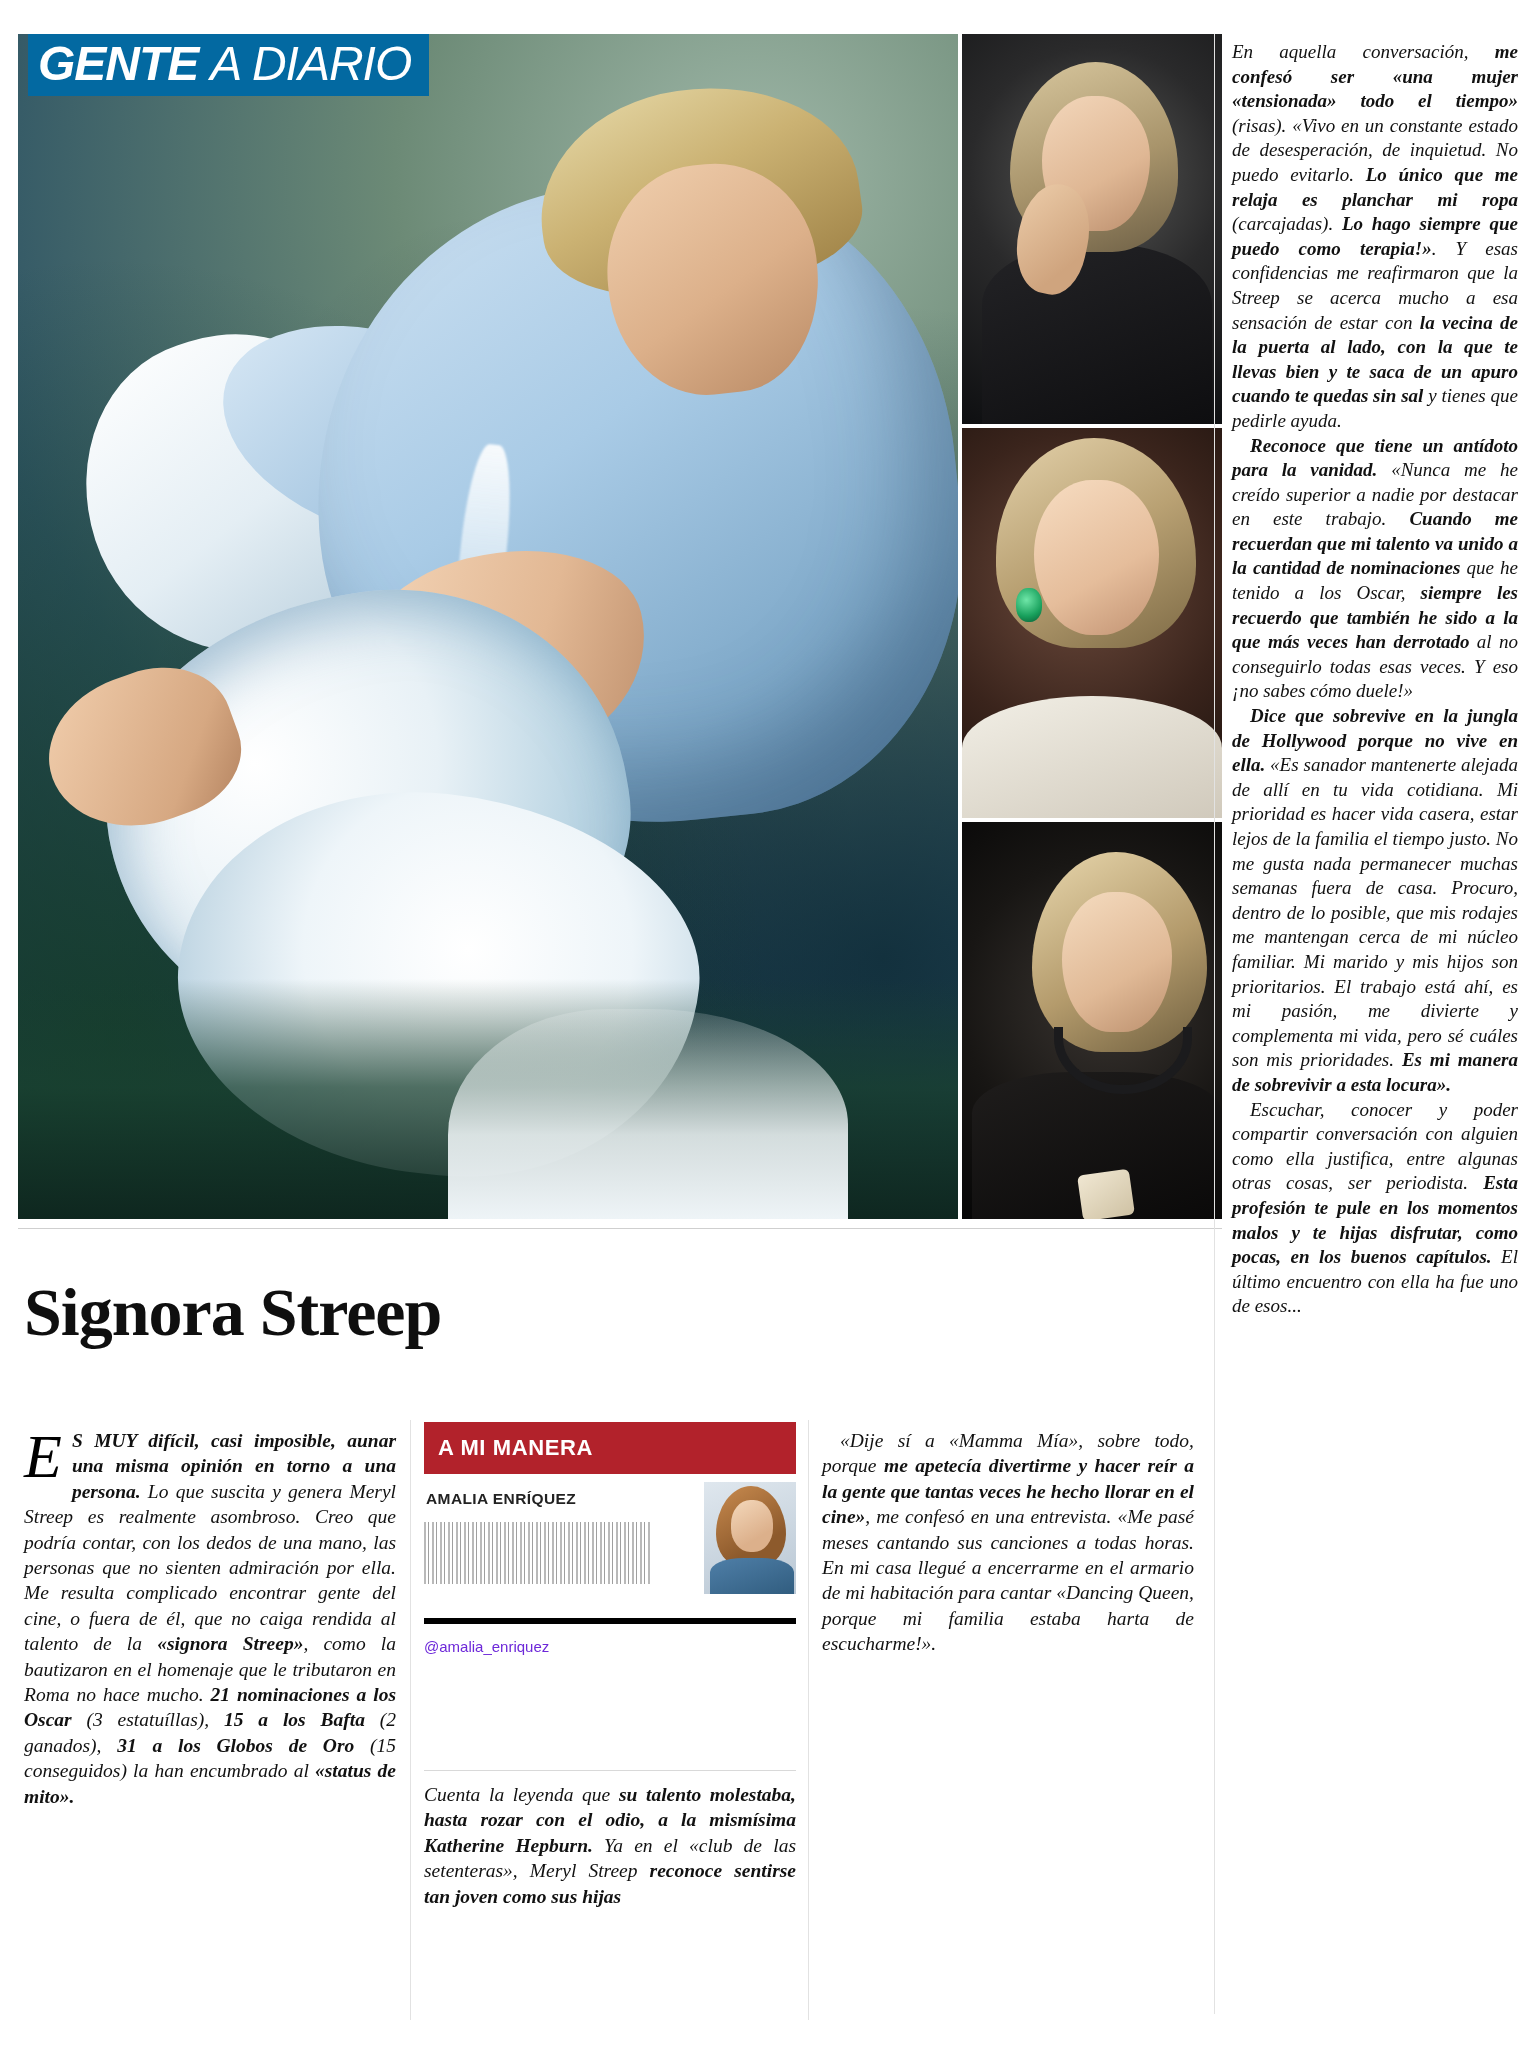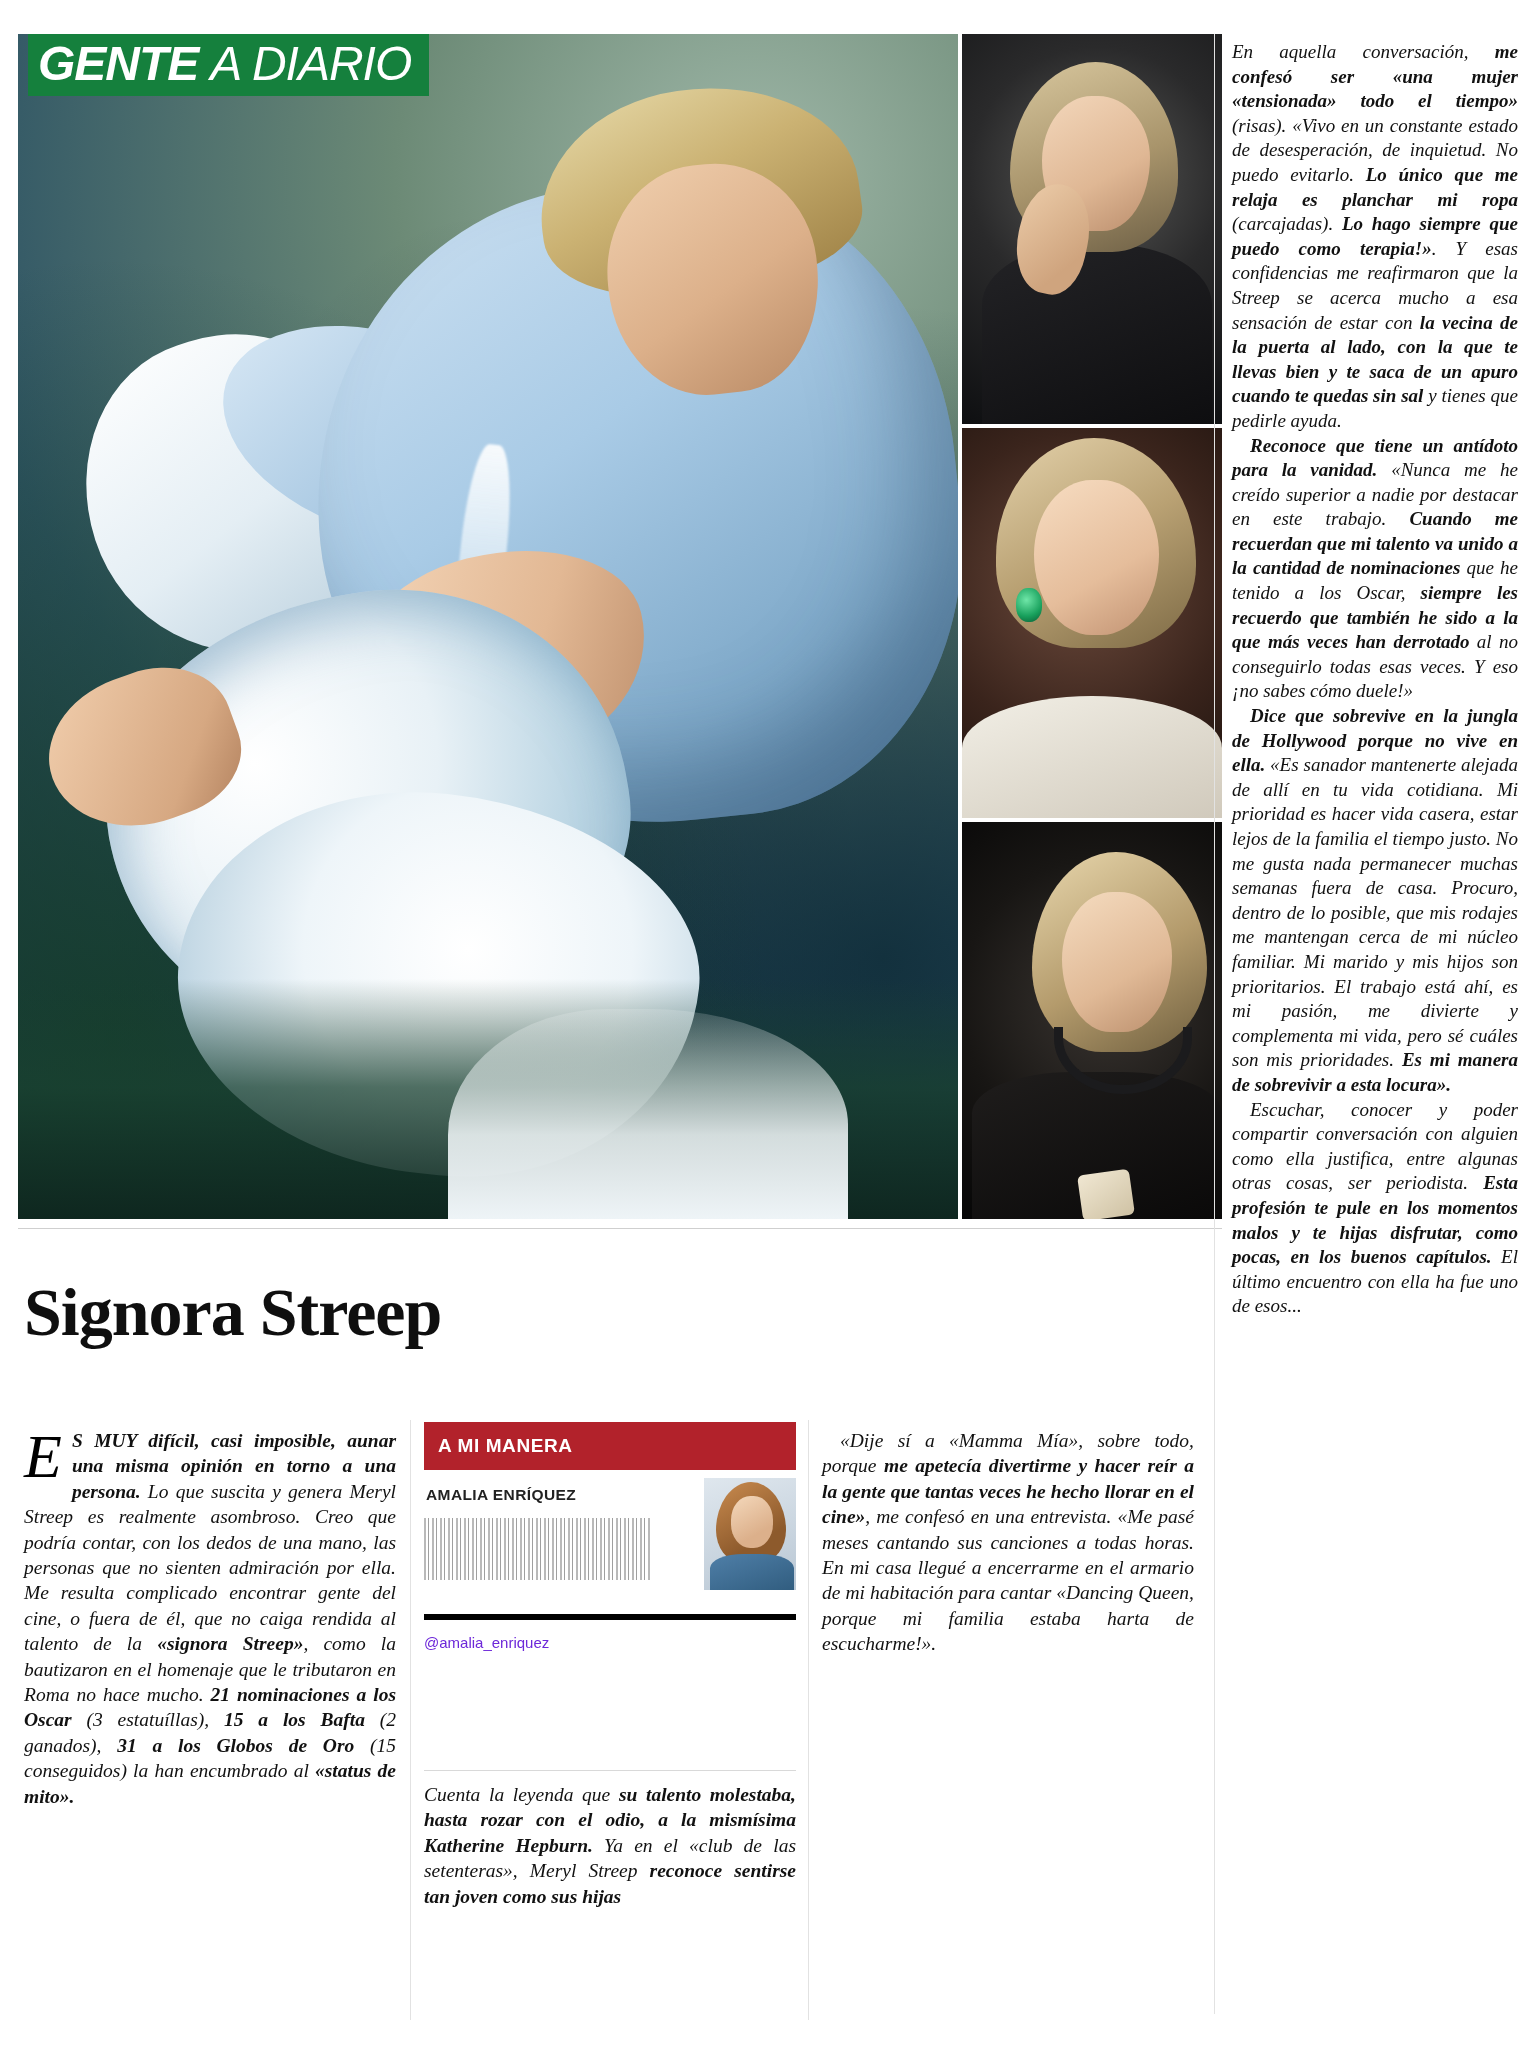--- a/index.html
+++ b/index.html
@@ -18,21 +18,21 @@
 
   
   .masthead {
     position: absolute;
     left: 28px;
     top: 34px;
     z-index: 20;
     display: flex;
     align-items: center;
     padding: 6px 18px 8px 10px;
-    background: #15803d;
+    background: #0369a1;
   }
   .masthead .m1 {
     font-family: "Liberation Sans", sans-serif;
     font-weight: bold;
     font-style: italic;
     font-size: 48px;
     letter-spacing: -1px;
     color: #ffffff;
     line-height: 1;
   }
@@ -322,21 +322,21 @@
     position: absolute;
     left: 424px;
     top: 1422px;
     width: 372px;
   }
   .ami-head {
     background: #b2222b;
     color: #ffffff;
     font-family: "Liberation Sans", sans-serif;
     font-weight: bold;
-    font-size: 19px;
+    font-size: 22px;
     letter-spacing: 0.6px;
     padding: 13px 0 13px 14px;
   }
   .ami-body {
     position: relative;
     border-bottom: 6px solid #000000;
     padding-top: 16px;
     height: 128px;
   }
   .ami-author {

